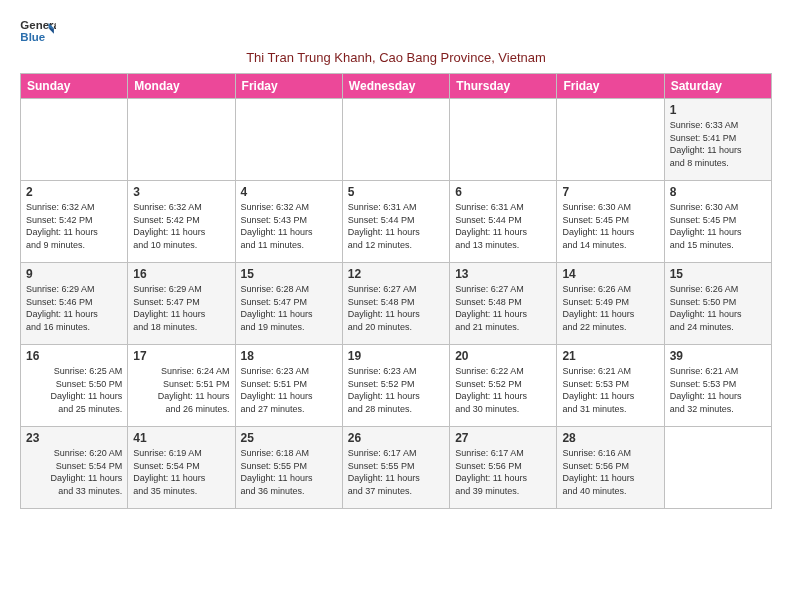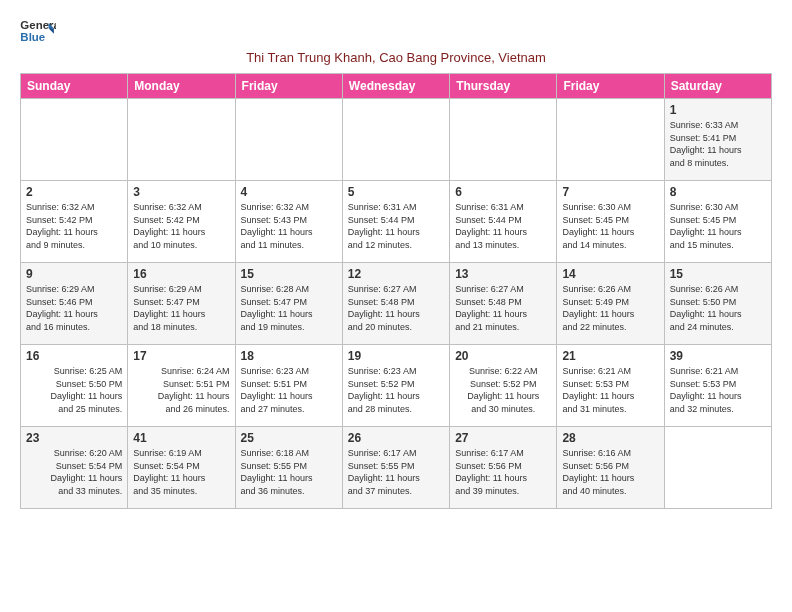--- a/index.html
+++ b/index.html
@@ -247,21 +247,21 @@
         </td>
         <td>
           <span class="day-num">19</span>
           <div class="day-info" style="white-space: pre-line;">Sunrise: 6:23 AM
 Sunset: 5:52 PM
 Daylight: 11 hours
 and 28 minutes.</div>
         </td>
         <td>
           <span class="day-num">20</span>
-          <div class="day-info" style="white-space: pre-line; text-align: center;">Sunrise: 6:22 AM
+          <div class="day-info" style="white-space: pre-line;">Sunrise: 6:22 AM
 Sunset: 5:52 PM
 Daylight: 11 hours
 and 30 minutes.</div>
         </td>
         <td>
           <span class="day-num">21</span>
           <div class="day-info" style="white-space: pre-line;">Sunrise: 6:21 AM
 Sunset: 5:53 PM
 Daylight: 11 hours
 and 31 minutes.</div>

